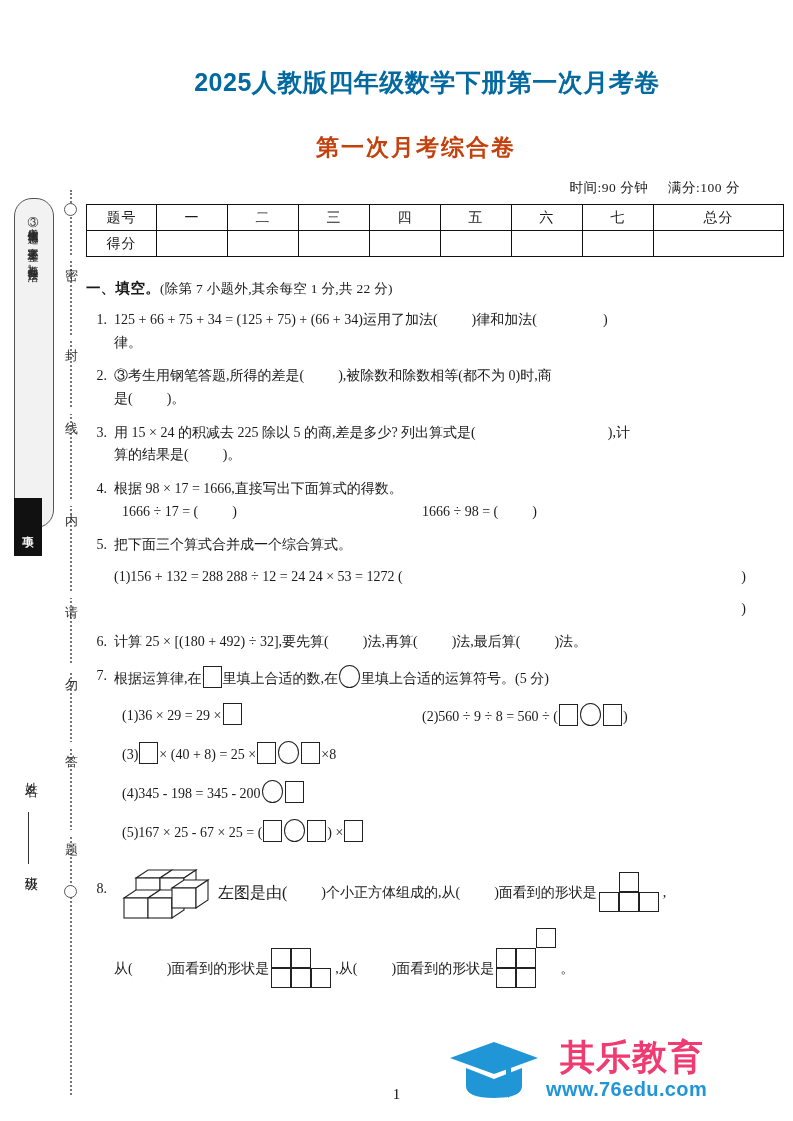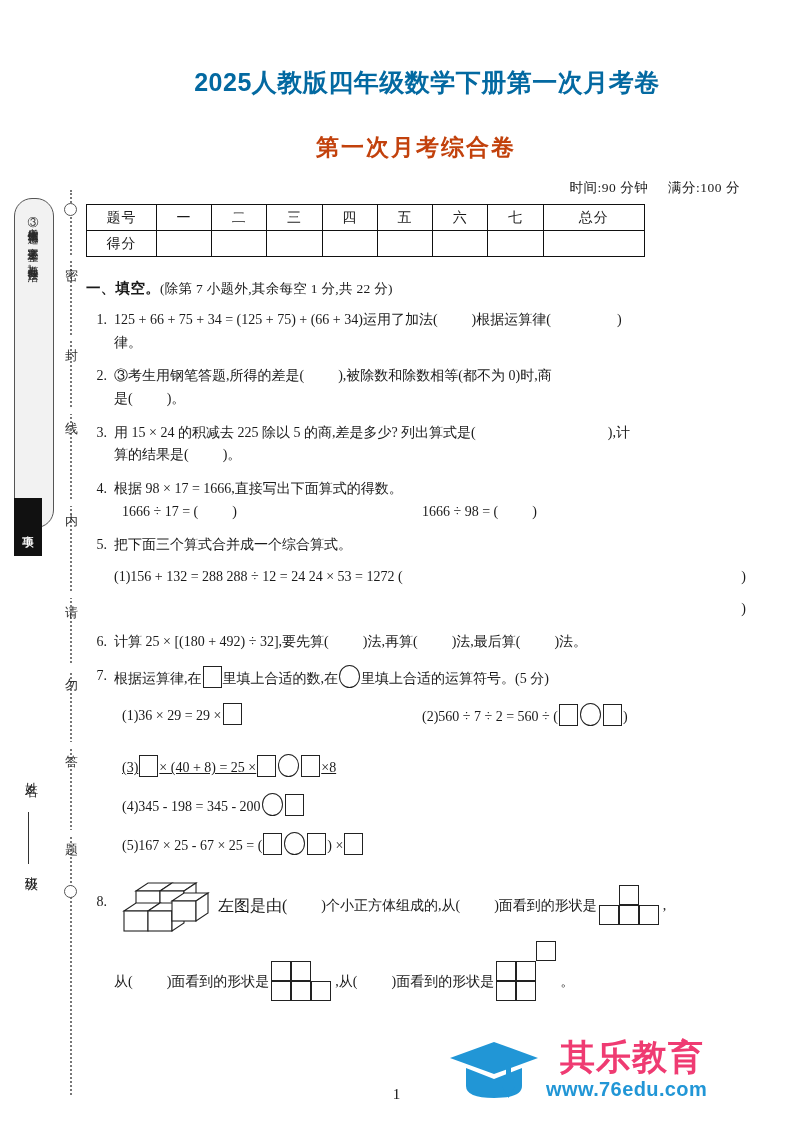--- a/index.html
+++ b/index.html
@@ -72,21 +72,21 @@
     font-size:23px; font-weight:bold; letter-spacing:2px;
     text-align:center; color:#c2410c;
   }
   .meta-line {
     margin-top:16px; text-align:right; font-size:13.5px;
     letter-spacing:0.5px; padding-right:6px;
   }
   .meta-line span { margin-left:16px; }
 
   table.score {
-    margin-top:7px; border-collapse:collapse; width:559px;
+    margin-top:7px; border-collapse:collapse; width:698px;
     border:1.6px solid #111;
   }
   table.score td {
     border:1px solid #111; height:26px; text-align:center;
     font-size:14px; letter-spacing:1px;
   }
   table.score td.head { width:70px; }
 
   .section-head {
     margin-top:22px; font-size:14.5px; font-weight:bold; letter-spacing:0.3px;
@@ -196,21 +196,21 @@
       </table>
 
     <div class="section-head">
       <span>一、填空。</span><span class="norm">(除第 7 小题外,其余每空 1 分,共 22 分)</span>
     </div>
 
     <div class="q">
       <div class="q-row">
         <div class="q-num">1.</div>
         <div class="q-body">
-          <span>125 + 66 + 75 + 34 = (125 + 75) + (66 + 34)运用了加法(</span><span class="gap-sm"></span><span>)根据运算律(</span><span class="gap-md"></span><span>)</span>
+          <span>125 + 66 + 75 + 34 = (125 + 75) + (66 + 34)运用了加法(</span><span class="gap-sm"></span><span>)律和加法(</span><span class="gap-md"></span><span>)</span>
           <div>律。</div>
         </div>
       </div>
     </div>
 
     <div class="q">
       <div class="q-row">
         <div class="q-num">2.</div>
         <div class="q-body">
           <span>③考生用钢笔答题,所得的差是(</span><span class="gap-sm"></span><span>),被除数和除数相等(都不为 0)时,商</span>
@@ -270,24 +270,24 @@
     </div>
 
     <div class="q">
       <div class="q-row">
         <div class="q-num">7.</div>
         <div class="q-body">
           <span>根据运算律,在</span><span class="bx"></span><span>里填上合适的数,在</span><span class="cr"></span><span>里填上合适的运算符号。(5 分)</span>
 
           <div class="spread" style="margin-top:12px; padding-left:8px;">
             <div class="a"><span>(1)36 × 29 = 29 ×</span><span class="bx"></span></div>
-            <div><span>(2)560 ÷ 7 ÷ 2 = 560 ÷ (</span><span class="bx"></span><span class="cr"></span><span class="bx"></span><span>)</span></div>
-          </div>
-
-          <div style="margin-top:26px; padding-left:8px;text-decoration:underline;">
+            <div><span>(2)560 ÷ 9 ÷ 8 = 560 ÷ (</span><span class="bx"></span><span class="cr"></span><span class="bx"></span><span>)</span></div>
+          </div>
+
+          <div style="margin-top:13px; padding-left:8px;">
             <span>(3)</span><span class="bx"></span><span>× (40 + 8) = 25 ×</span><span class="bx"></span><span class="cr"></span><span class="bx"></span><span>×8</span>
           </div>
 
           <div style="margin-top:13px; padding-left:8px;">
             <span>(4)345 - 198 = 345 - 200</span><span class="cr"></span><span class="bx"></span>
           </div>
 
           <div style="margin-top:13px; padding-left:8px;">
             <span>(5)167 × 25 - 67 × 25 = (</span><span class="bx"></span><span class="cr"></span><span class="bx"></span><span>) ×</span><span class="bx"></span>
           </div>

